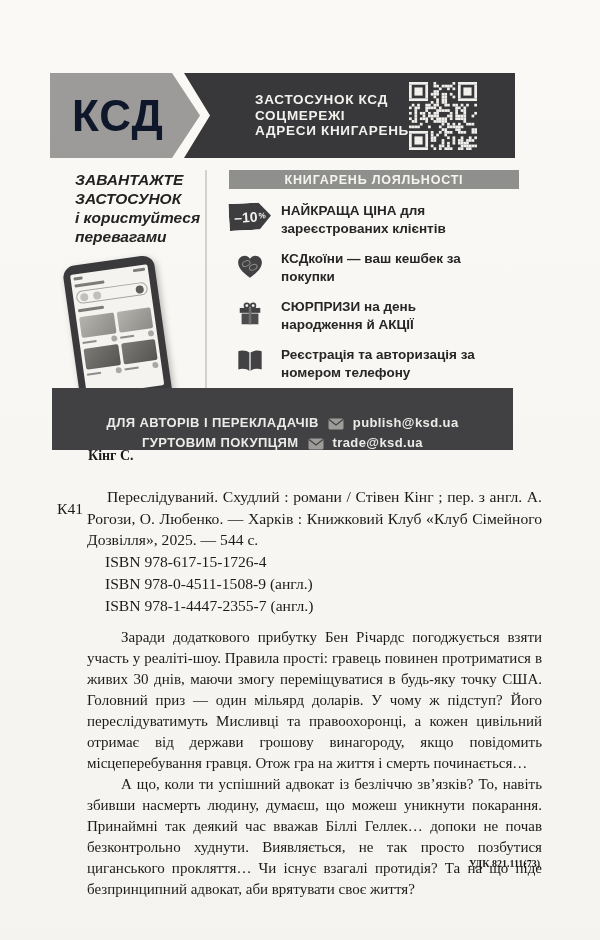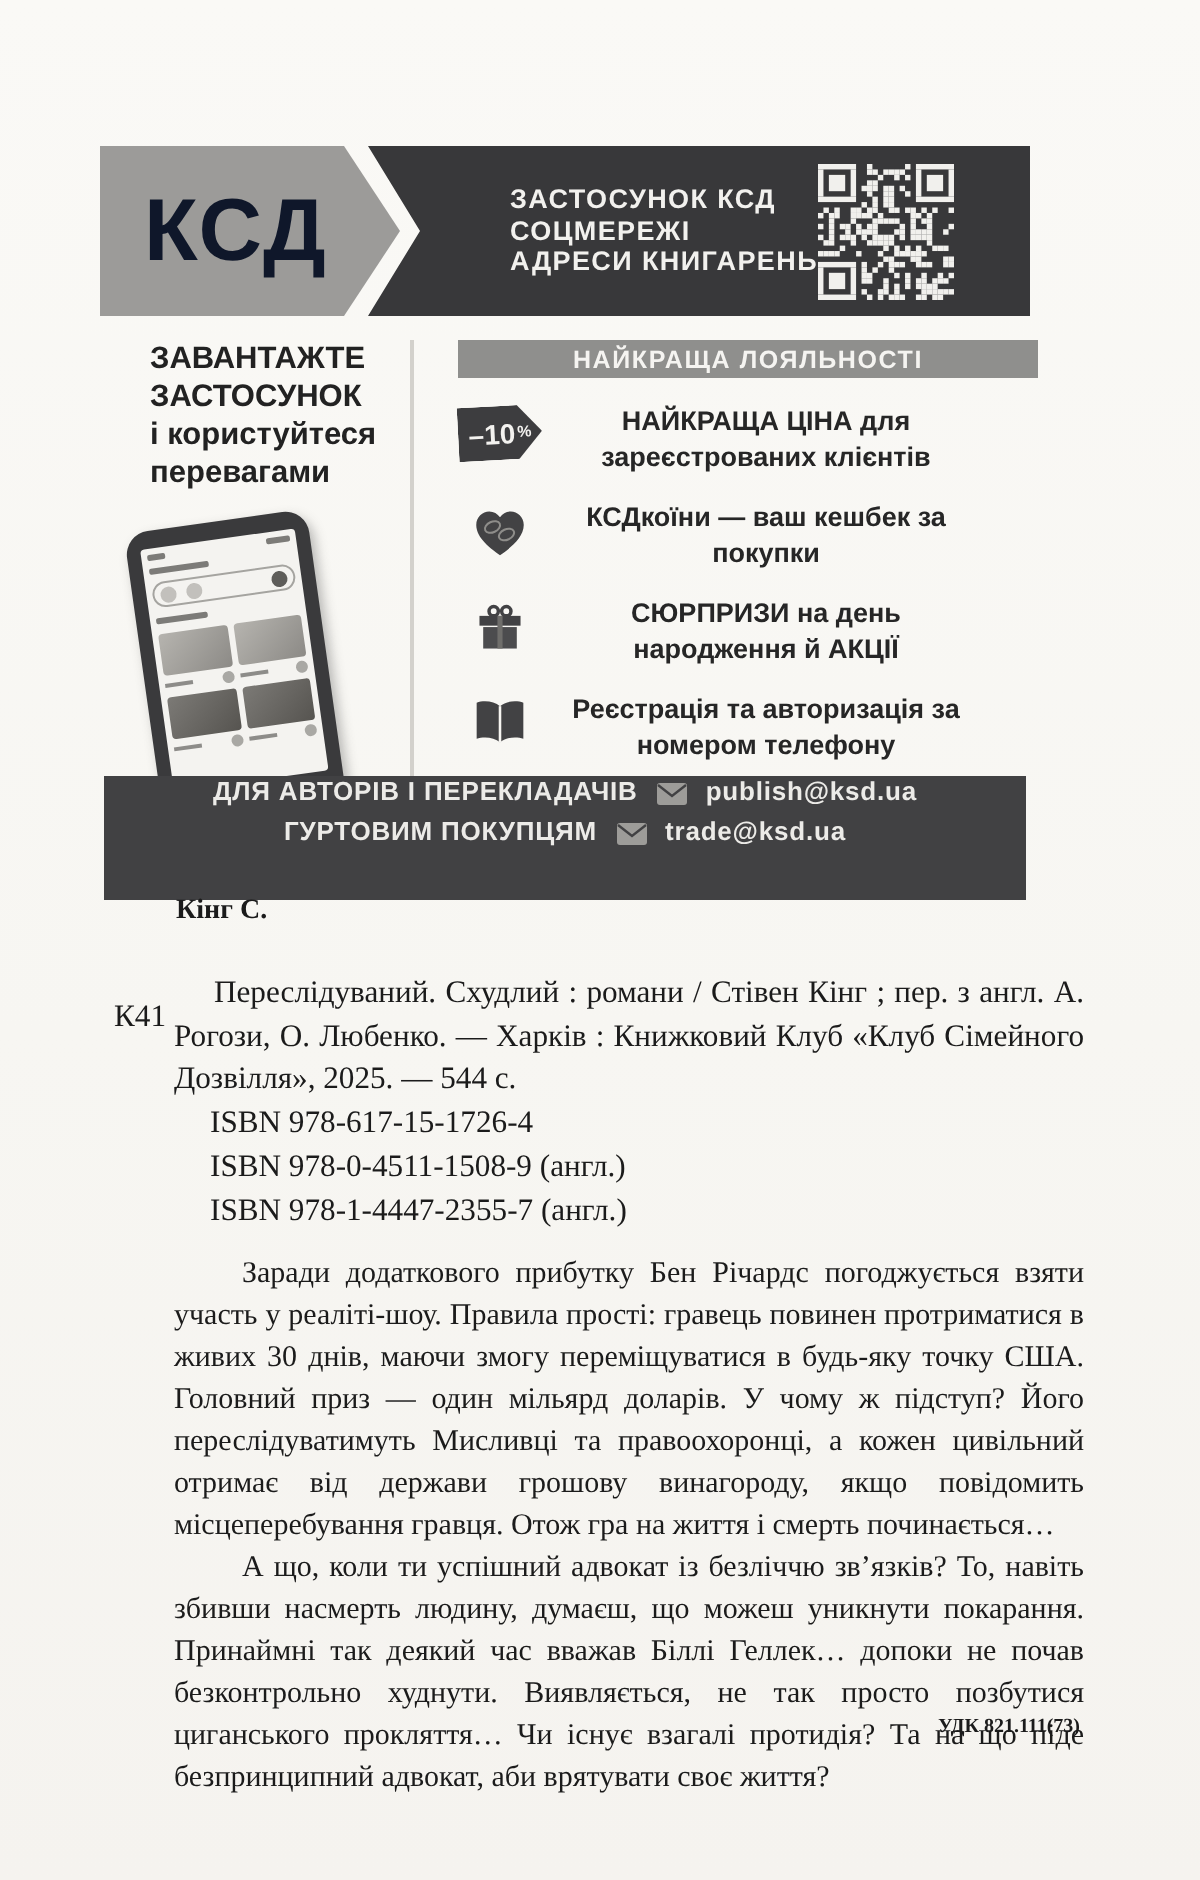--- a/index.html
+++ b/index.html
@@ -22,32 +22,32 @@
     flex:1; margin-left:-16px; background:#38383a;
     clip-path:polygon(0 0, 100% 0, 100% 100%, 0 100%, 26px 50%);
     display:flex; align-items:center; justify-content:center;
     padding-left:46px; padding-right:13px;
   }
   .banner-lines { color:#f2f1ee; font-weight:bold; font-size:13.5px; line-height:15.5px; letter-spacing:.7px; }
   .qr { width:68px; height:68px; flex:0 0 auto; }
 
   
   .promo { position:absolute; left:50px; top:170px; width:470px; height:218px; display:flex; }
-  .promo-left { width:153px; flex:0 0 auto; }
+  .promo-left { width:153px; flex:0 0 auto;font-style:italic; }
   .promo-heading { font-weight:bold; font-size:15.5px; line-height:19px; color:#222; padding-left:25px; }
   .col-divider { width:0; border-left:2px solid #d3d1cc; margin-left:2px; }
   .promo-right { padding-left:22px; flex:1; }
   .loyalty-header {
     width:290px; height:19px; background:#8f8f8d; color:#f5f4f1;
     font-weight:bold; font-size:12.5px; letter-spacing:.8px;
     display:flex; align-items:center; justify-content:center;
   }
   .loyalty-item { display:flex; align-items:flex-start; margin-top:13px; }
   .loyalty-icon-box { width:42px; flex:0 0 auto; display:flex; justify-content:center; padding-top:1px; }
-  .loyalty-text { font-weight:bold; font-size:13.5px; line-height:17.5px; color:#262626; width:214px; padding-left:10px;text-align:center; }
+  .loyalty-text { font-weight:bold; font-size:13.5px; line-height:17.5px; color:#262626; width:214px; padding-left:10px; }
   .discount-badge {
     width:44px; height:27px; background:#3d3d3f; color:#f3f2ef;
     clip-path:polygon(0 0, calc(100% - 12px) 0, 100% 50%, calc(100% - 12px) 100%, 0 100%);
     display:flex; align-items:center; justify-content:center;
     font-weight:bold; font-size:14px; transform:rotate(-3deg);
   }
   .discount-badge sup { font-size:8px; margin-left:1px; }
 
   
   .phone-wrap { margin:14px 0 0 22px; width:92px; transform:rotate(-8deg); }
@@ -65,21 +65,21 @@
   .ps-card { height:21px; border-radius:2px; background:linear-gradient(135deg,#b6b4af,#8c8a86); }
   .ps-card.dark { background:linear-gradient(135deg,#7c7a76,#565450); }
   .ps-row { display:flex; align-items:center; justify-content:space-between; margin-top:2px; }
   .ps-mini { width:14px; height:2.5px; background:#8d8c89; }
   .ps-circ { width:6px; height:6px; border-radius:50%; background:#a9a8a4; }
   .phone-home { position:absolute; left:50%; bottom:3px; transform:translateX(-50%); width:14px; height:14px; border-radius:50%; background:#5c5350; }
 
   
   .contact-bar {
     position:absolute; left:52px; top:388px; width:461px; height:62px; background:#414143;
-    display:flex; flex-direction:column; align-items:center; justify-content:flex-start; gap:5px;
+    display:flex; flex-direction:column; align-items:center; justify-content:flex-end; gap:5px;
   }
   .contact-row { display:flex; align-items:center; gap:9px; color:#ecebe8; font-weight:bold; font-size:13px; letter-spacing:.4px; }
   .contact-row .mail-icon { position:relative; top:1px; }
 
   
   .serif { font-family:"Liberation Serif", serif; color:#1b1b1b; }
   .bib-author { position:absolute; left:88px; top:448px; font-weight:bold; font-size:14px; }
   .bib-entry {
     position:absolute; left:87px; top:486px; width:455px;
     font-size:15.6px; line-height:21.6px; text-align:justify; text-indent:20px;
@@ -376,21 +376,21 @@
             </div>
           </div>
           <div class="phone-home"></div>
         </div>
       </div>
     </div>
 
     <div class="col-divider"></div>
 
     <div class="promo-right">
-      <div class="loyalty-header">НАЙКРАЩА ЛОЯЛЬНОСТІ</div>
+      <div class="loyalty-header">КНИГАРЕНЬ ЛОЯЛЬНОСТІ</div>
 
       <div class="loyalty-item">
         <div class="loyalty-icon-box">
           <div class="discount-badge">
             <span>–10</span>
               <sup>%</sup>
           </div>
         </div>
         <div class="loyalty-text">НАЙКРАЩА ЦІНА для зареєстрованих клієнтів</div>
       </div>

